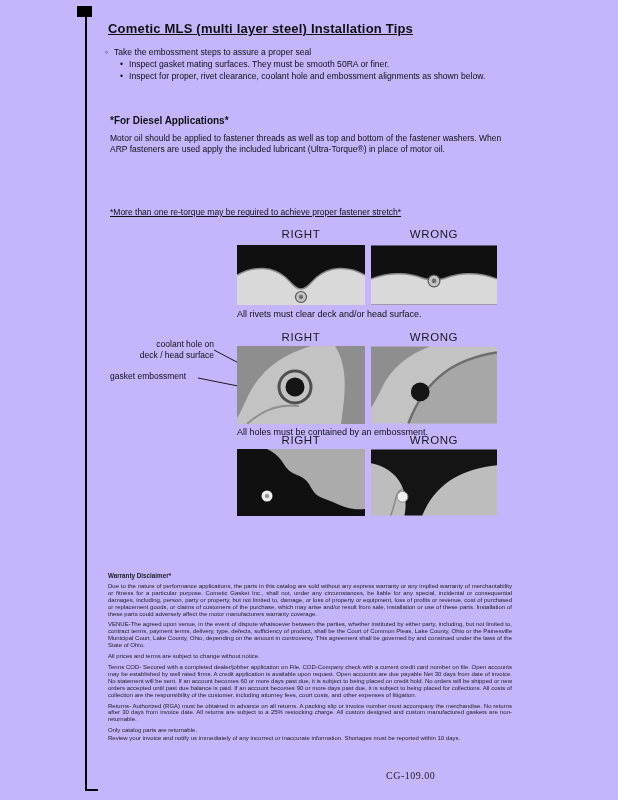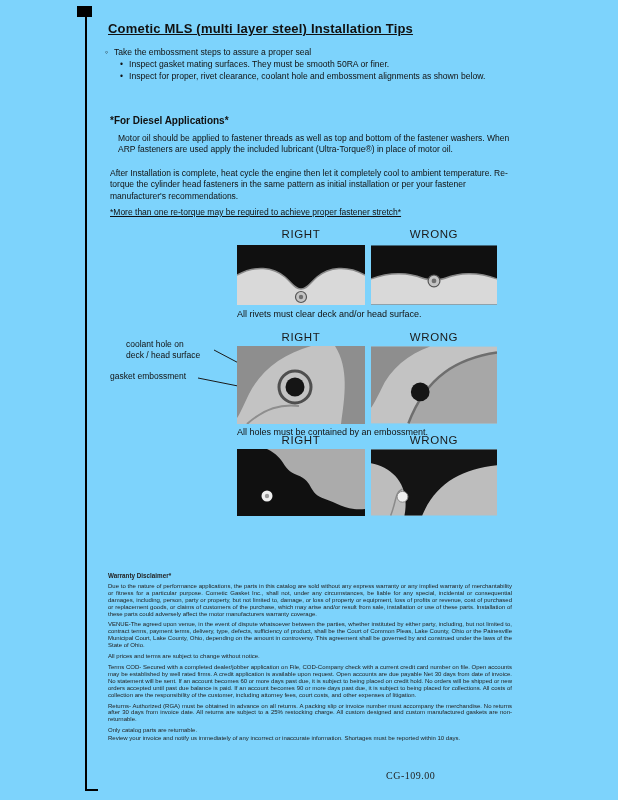--- a/index.html
+++ b/index.html
@@ -1,38 +1,38 @@
 <!DOCTYPE html>
 <html><head>
 <meta charset="utf-8">
 <style>
   * { margin:0; padding:0; box-sizing:border-box; }
   html,body { background:#ffffff; }
   .page {
-    position:relative; width:618px; height:800px; background:#7dd3fc;
+    position:relative; width:618px; height:800px; background:#c4b5fd;
     font-family:"Liberation Sans", sans-serif; color:#111; overflow:hidden;padding-left:12px;
   }
   
   .mark-corner { position:absolute; left:77px; top:6px; width:15px; height:11px; background:#000; }
   .rule-left   { position:absolute; left:85px; top:17px; width:2px; height:774px; background:#000; }
   .mark-bottom { position:absolute; left:85px; top:789px; width:13px; height:2px; background:#000; }
 
   .title {
     position:absolute; left:108px; top:21px; font-size:13px; font-weight:bold;
     text-decoration:underline; letter-spacing:0.2px;
   }
 
   .bullets { position:absolute; left:105px; top:46px; font-size:8.6px; }
   .bl { line-height:12px; white-space:nowrap; }
   .bl .mk { display:inline-block; width:9px; }
   .bl.sub { padding-left:15px; }
 
   .diesel-heading { position:absolute; left:110px; top:115px; font-size:10px; font-weight:bold; }
   .para { position:absolute; left:110px; width:408px; font-size:8.5px; line-height:11.4px; }
-  .p1 { top:133px;margin-left:8px; }
+  .p1 { top:133px; }
   .p2 { top:168px; }
   .p3 { top:207px;text-decoration:underline; }
 
   .fig-header { position:absolute; font-size:11.5px; letter-spacing:0.6px; text-align:center; color:#1a1a1a; }
   .h-r1l { left:237px; top:228px; width:128px; }
   .h-r1r { left:371px; top:228px; width:126px; }
   .h-r2l { left:237px; top:331px; width:128px; }
   .h-r2r { left:371px; top:331px; width:126px; }
   .h-r3l { left:237px; top:434px; width:128px; }
   .h-r3r { left:371px; top:434px; width:126px; }
@@ -45,21 +45,21 @@
   .f-r2r { left:371px; top:346px; width:126px; height:78px; }
   .f-r3l { left:237px; top:449px; width:128px; height:67px; }
   .f-r3r { left:371px; top:449px; width:126px; height:67px; }
 
   .caption { position:absolute; font-size:9px; color:#111; }
   .cap1 { left:237px; top:309px; }
   .cap2 { left:237px; top:427px; }
   .cap3 { left:237px; top:519px; width:235px; white-space:pre-line; line-height:11px; }
 
   .fig-label { position:absolute; font-size:8.5px; line-height:10.8px; }
-  .lab-coolant { left:126px; top:339px; width:88px; text-align:left; white-space:pre-line; }
+  .lab-coolant { left:126px; top:339px; width:88px; text-align:right; white-space:pre-line; }
   .lab-emboss  { left:110px; top:371px; width:88px; }
   .arrows { position:absolute; left:130px; top:338px; width:160px; height:70px; pointer-events:none; }
   .arrows svg { display:block; width:100%; height:100%; }
 
   .legal { position:absolute; left:108px; top:573px; width:404px; font-size:6px; line-height:6.9px; color:#222; text-align:justify; }
   .legal .lh { font-weight:bold; font-size:6.3px; margin-bottom:3px; text-align:left; }
   .legal p { margin-bottom:4px; }
   .legal p.tight { margin-bottom:1px; }
 
   .footer {
@@ -79,21 +79,20 @@
   <div class="title">Cometic MLS (multi layer steel) Installation Tips</div>
 
   <div class="bullets">
     <div class="bl"><span class="mk">◦</span><span>Take the embossment steps to assure a proper seal</span></div>
     <div class="bl sub"><span class="mk">•</span><span>Inspect gasket mating surfaces.  They must be smooth 50RA or finer.</span></div>
     <div class="bl sub"><span class="mk">•</span><span>Inspect for proper, rivet clearance, coolant hole and embossment alignments as shown below.</span></div>
   </div>
 
   <div class="diesel-heading">*For Diesel Applications*</div>
   <div class="para p1">Motor oil should be applied to fastener threads as well as top and bottom of the fastener washers. When ARP fasteners are used apply the included lubricant (Ultra-Torque®) in place of motor oil.</div>
-  <div class="para p2">After Installation is complete, heat cycle the engine then let it completely cool to ambient temperature. Re-torque the cylinder head fasteners in the same pattern as initial installation or per your fastener manufacturer's recommendations.</div>
   <div class="para p3">*More than one re-torque may be required to achieve proper fastener stretch*</div>
 
   <div class="fig-header h-r1l">RIGHT</div>
   <div class="fig-header h-r1r">WRONG</div>
   <div class="fig f-r1l">
     <svg viewBox="0 0 128 60">
       <rect width="128" height="60" fill="#101010"></rect>
       <path d="M0,60 L0,30 C18,20 36,22 48,32 C56,39 58,44 64,44 C70,44 72,39 80,32 C92,22 110,20 128,30 L128,60 Z" fill="#d9d9d9"></path>
       <path d="M0,30 C18,20 36,22 48,32 C56,39 58,44 64,44 C70,44 72,39 80,32 C92,22 110,20 128,30" fill="none" stroke="#8a8a8a" stroke-width="1.5"></path>
       <circle cx="64" cy="52" r="5.5" fill="#c4c4c4" stroke="#555" stroke-width="1.2"></circle>

